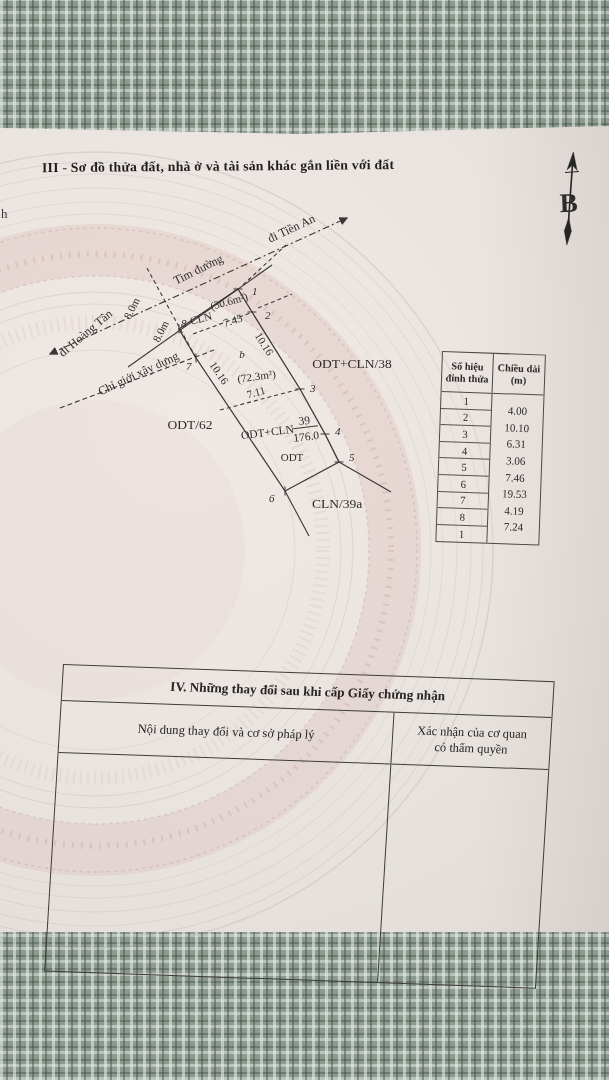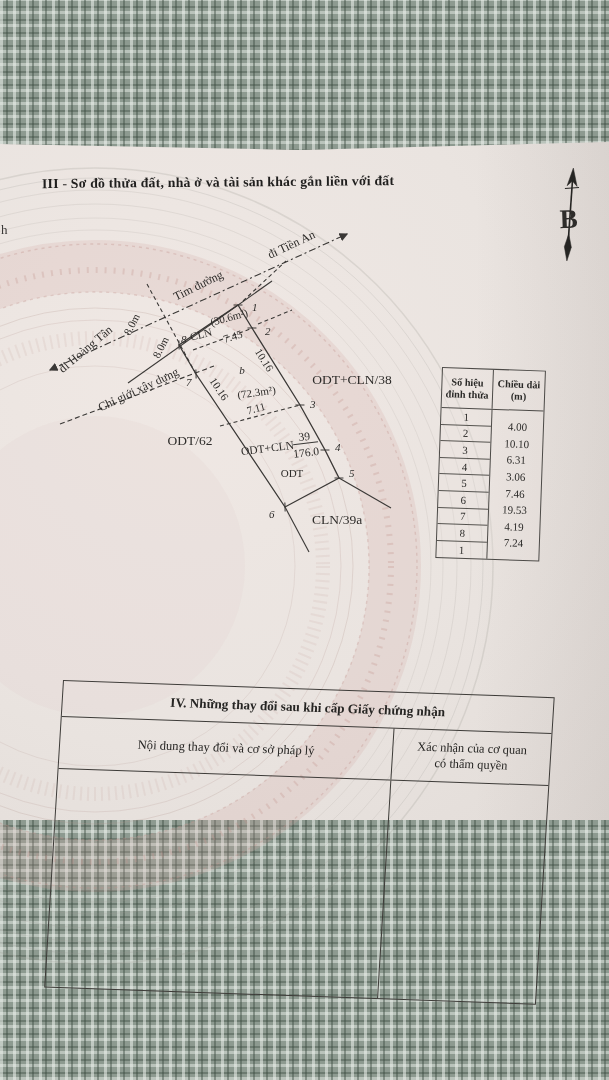--- a/index.html
+++ b/index.html
@@ -6,21 +6,21 @@
   html,body { width:609px; height:1080px; }
   body{
     position:relative; width:609px; height:1080px; overflow:hidden;
     font-family:"Liberation Serif","DejaVu Serif",serif;
     background-color:#8d9a90;
     background-image:
       repeating-linear-gradient(90deg, rgba(236,241,236,.55) 0 3px, rgba(122,136,126,0) 3px 6px, rgba(56,72,61,.42) 6px 8px, rgba(122,136,126,0) 8px 13px),
       repeating-linear-gradient(0deg, rgba(230,236,230,.5) 0 3px, rgba(122,136,126,0) 3px 6px, rgba(56,72,61,.38) 6px 8px, rgba(122,136,126,0) 8px 13px);
   }
   .paper{
-    position:absolute; left:0; top:16px; width:609px; height:804px;
+    position:absolute; left:0; top:0; width:609px; height:932px;
     clip-path:polygon(0 128px,300px 134px,609px 126px,609px 1012px,500px 1028px,430px 1024px,0 1000px);
     background:
       linear-gradient(90deg, rgba(0,0,0,0) 78%, rgba(110,100,96,.10)),
       radial-gradient(circle at 30% 45%, #f0e8e4 0%, #eae4e0 55%, #e2dcd8 100%);
   }
   svg text{ fill:#2e2c2a; }
   .skt{ position:absolute; left:0; top:200px; }
   .lbl{ font-size:12px; }
   .dim{ font-size:11px; }
   .vx{ font-size:11px; font-style:italic; }

